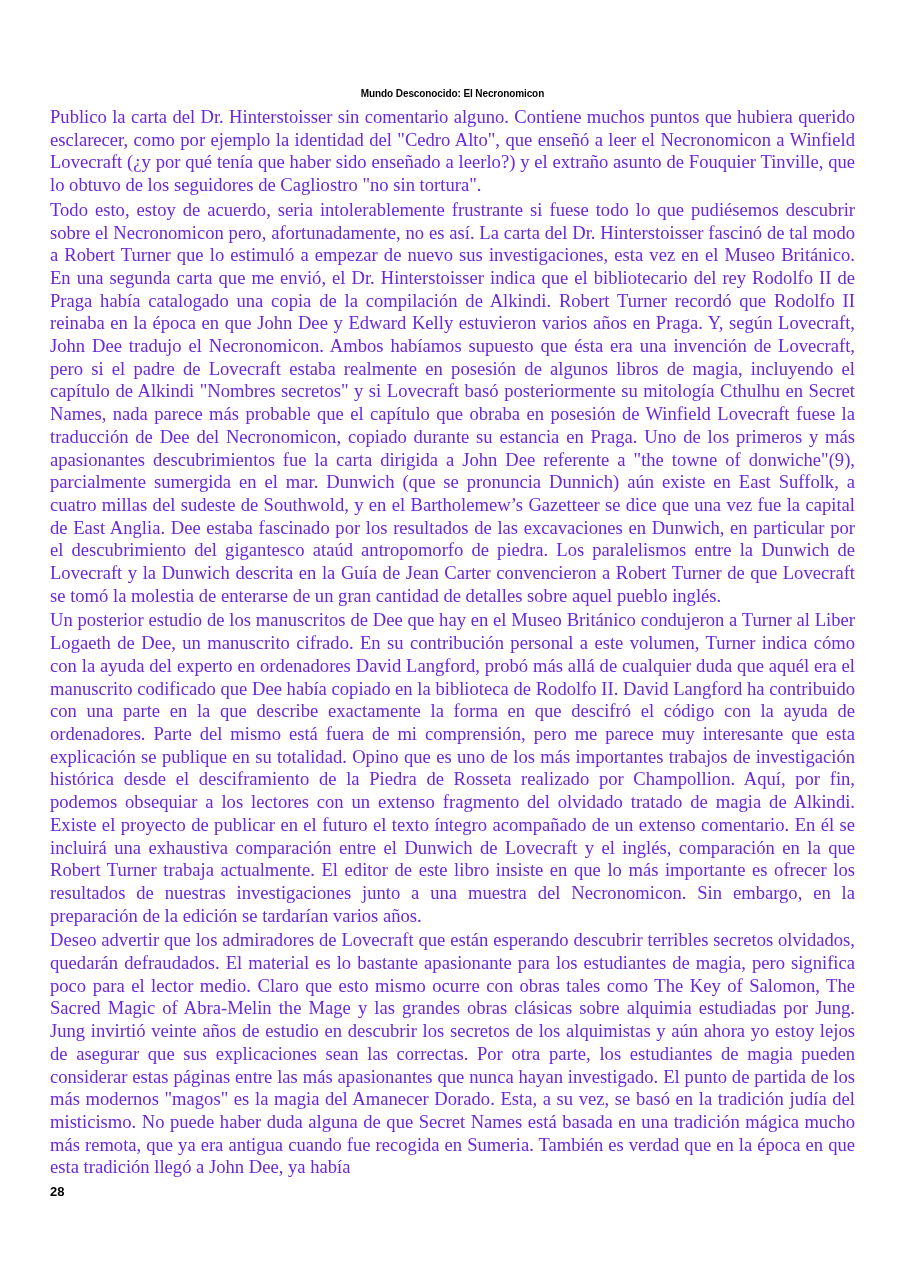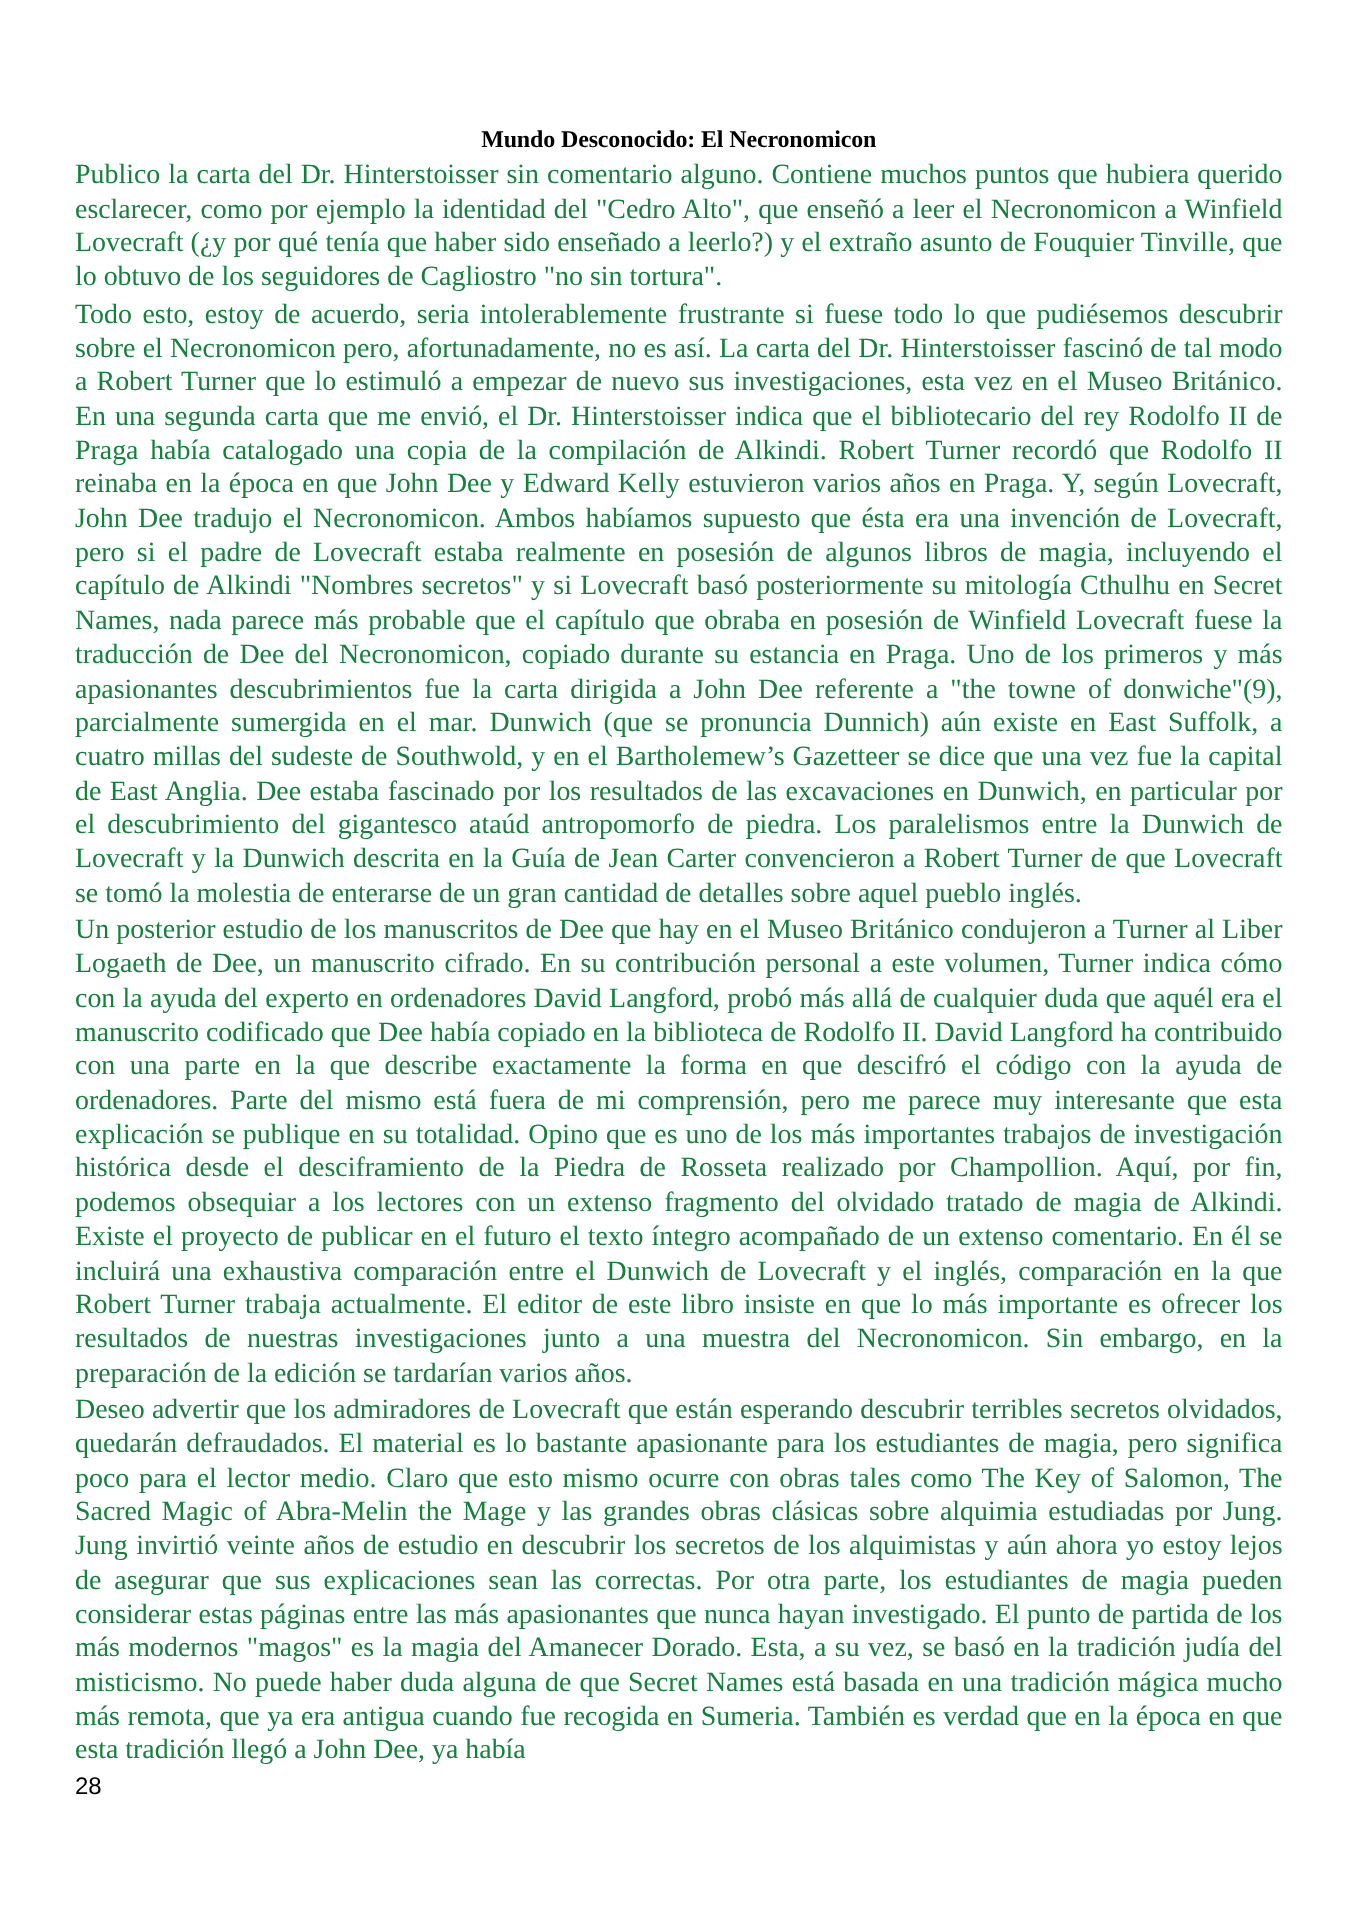--- a/index.html
+++ b/index.html
@@ -23,54 +23,54 @@
     background: #ffffff;
     box-sizing: border-box;
   }
   .content {
     position: absolute;
     left: 50px;
     top: 85px;
     width: 805px;
   }
   .doc-title {
-    font-family: Liberation Serif, serif;
+    font-family: Liberation Sans, sans-serif;
     font-weight: bold;
-    font-size: 16px;
+    font-size: 10px;
     line-height: 18px;
     text-align: center;
     letter-spacing: -0.1px;
     margin: 0 0 3px 0;
     color: #000;
   }
   .para {
     font-family: "Liberation Serif", "DejaVu Serif", serif;
     font-size: 18.6px;
     line-height: 22.7px;
     text-align: justify;
     text-justify: inter-word;
     margin: 0;
-    color: #15803d;
+    color: #6d28d9;
     hyphens: none;
     -webkit-hyphens: none;
     word-spacing: 0px;
   }
   .para + .para {
     margin-top: 2px;
   }
   .para.last-line-left {
     text-align-last: left;
   }
   .page-number {
     position: absolute;
     left: 50px;
     top: 1184px;
     font-family: "Liberation Sans", "DejaVu Sans", sans-serif;
-    font-weight: normal;
-    font-size: 16px;
+    font-weight: bold;
+    font-size: 13px;
     line-height: 16px;
     color: #000;
   }
 </style>
 </head>
 <body>
 
 <div class="page">
 
   <div class="content">

